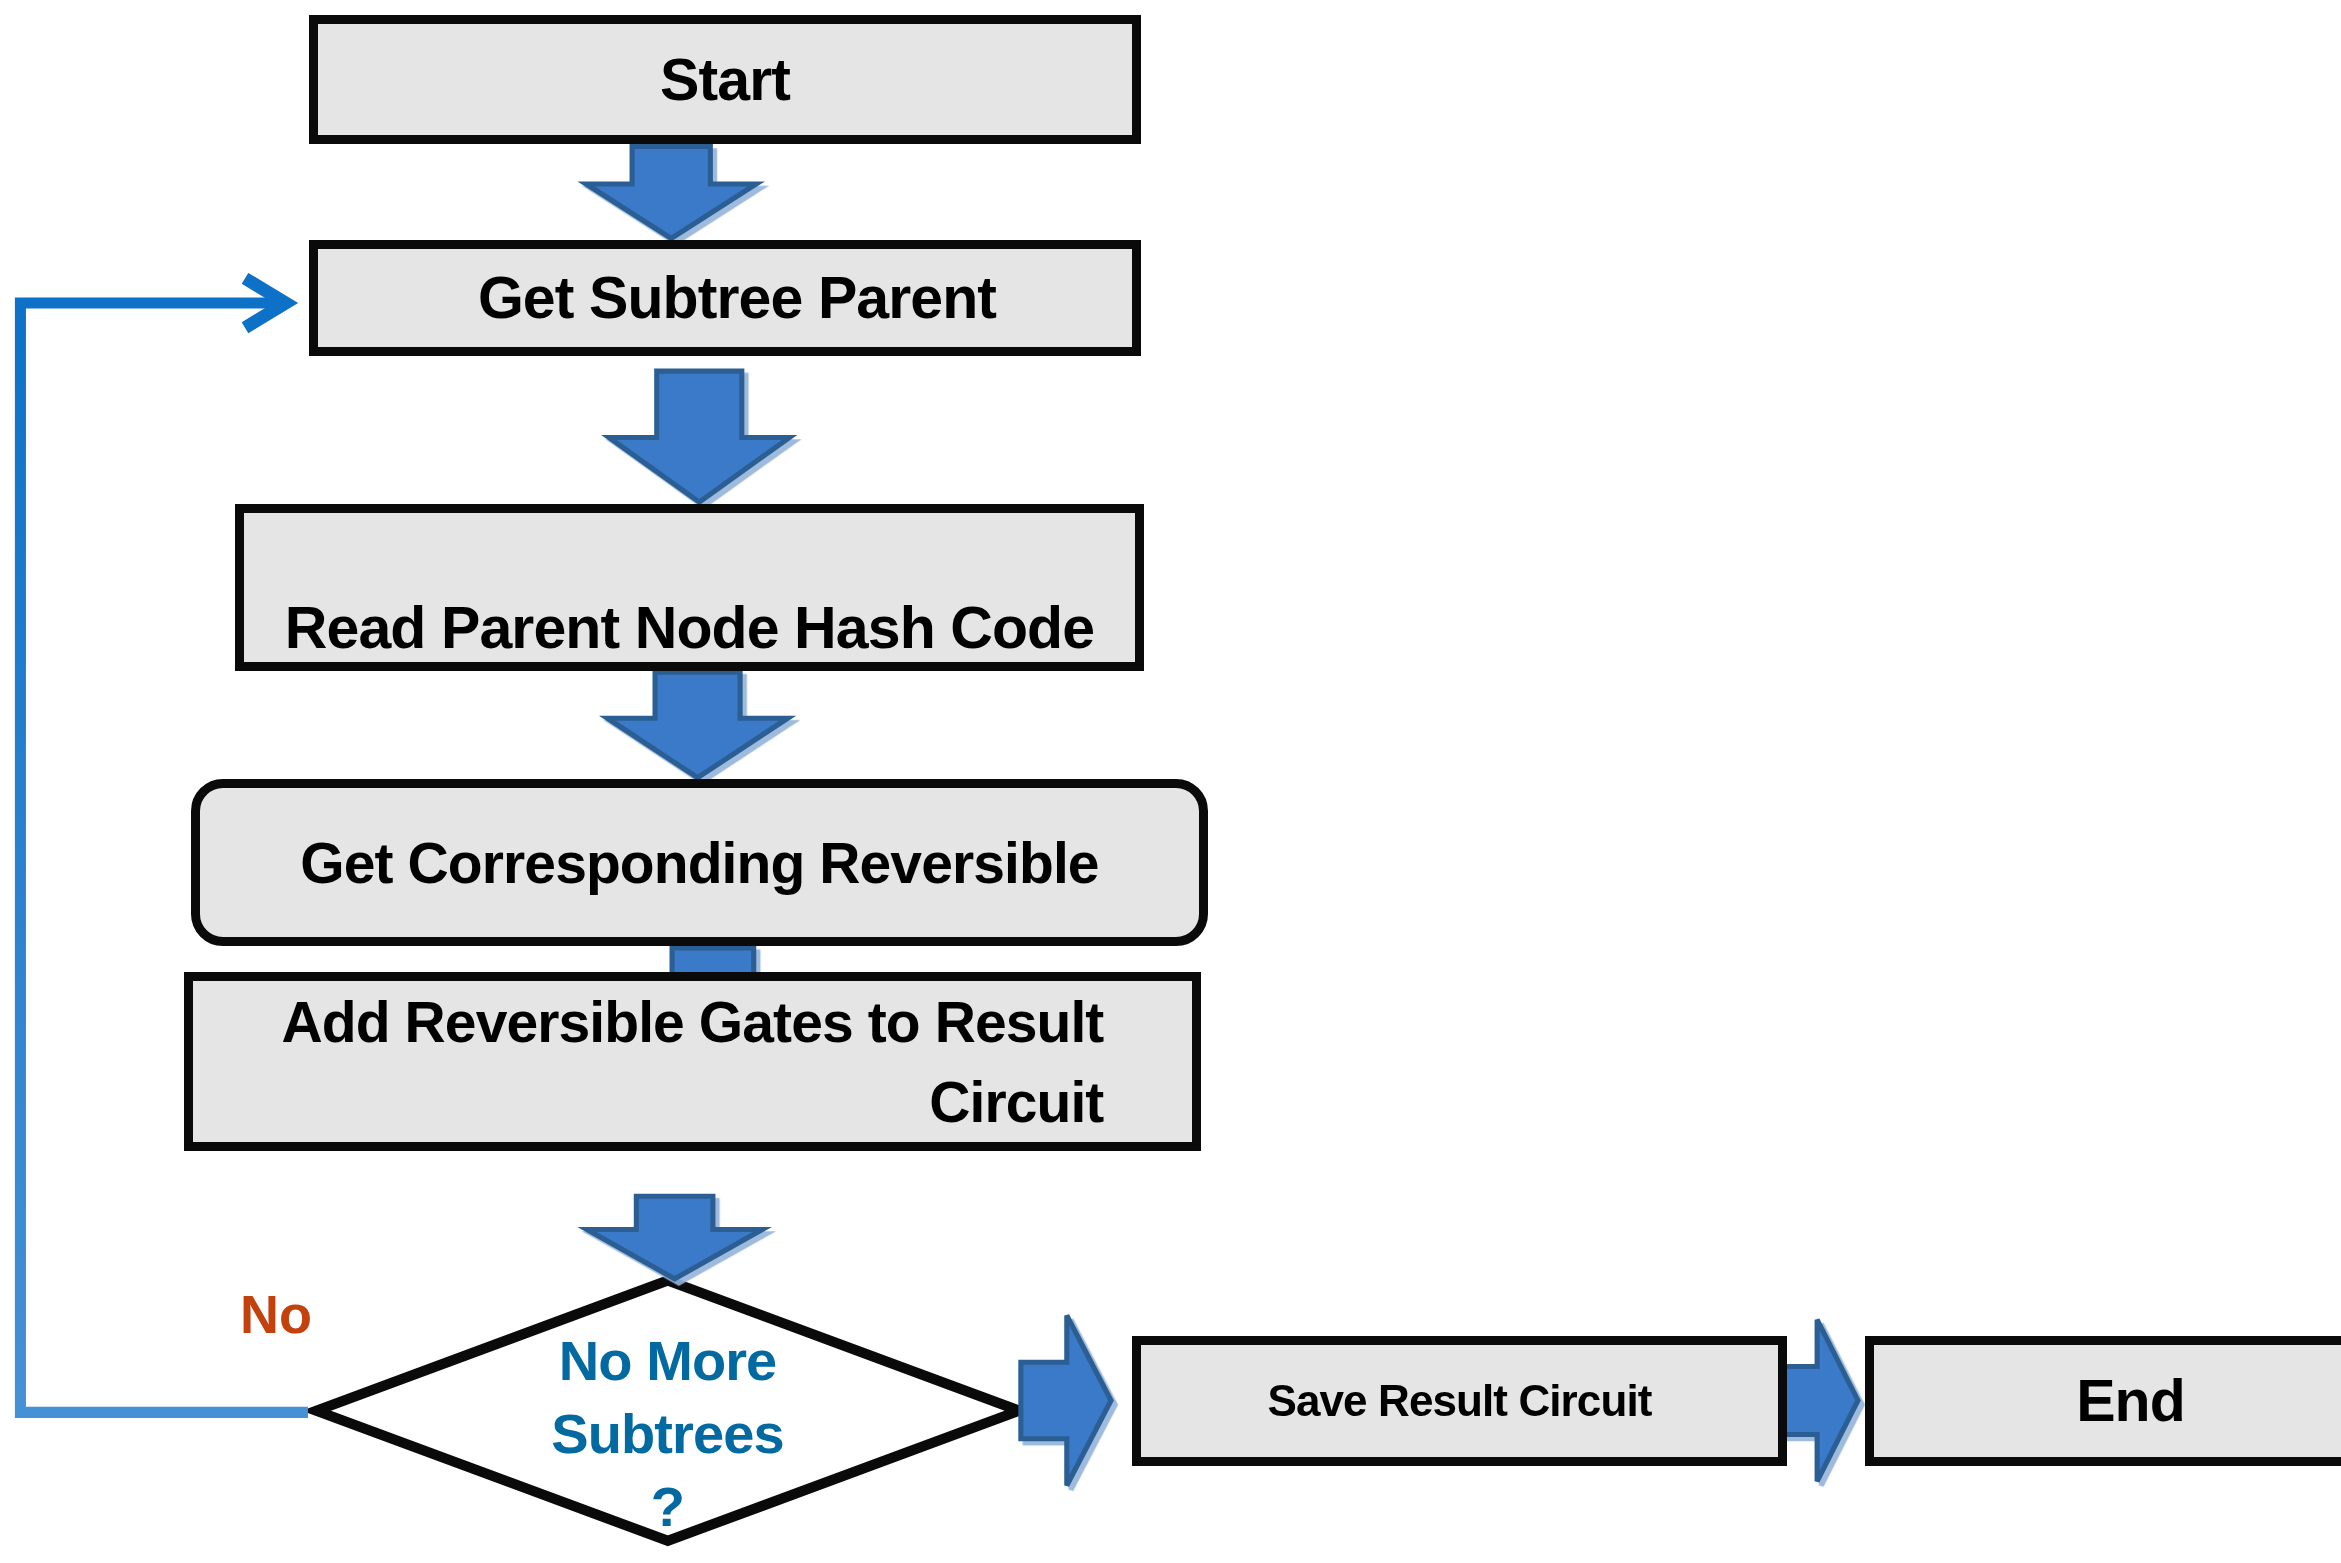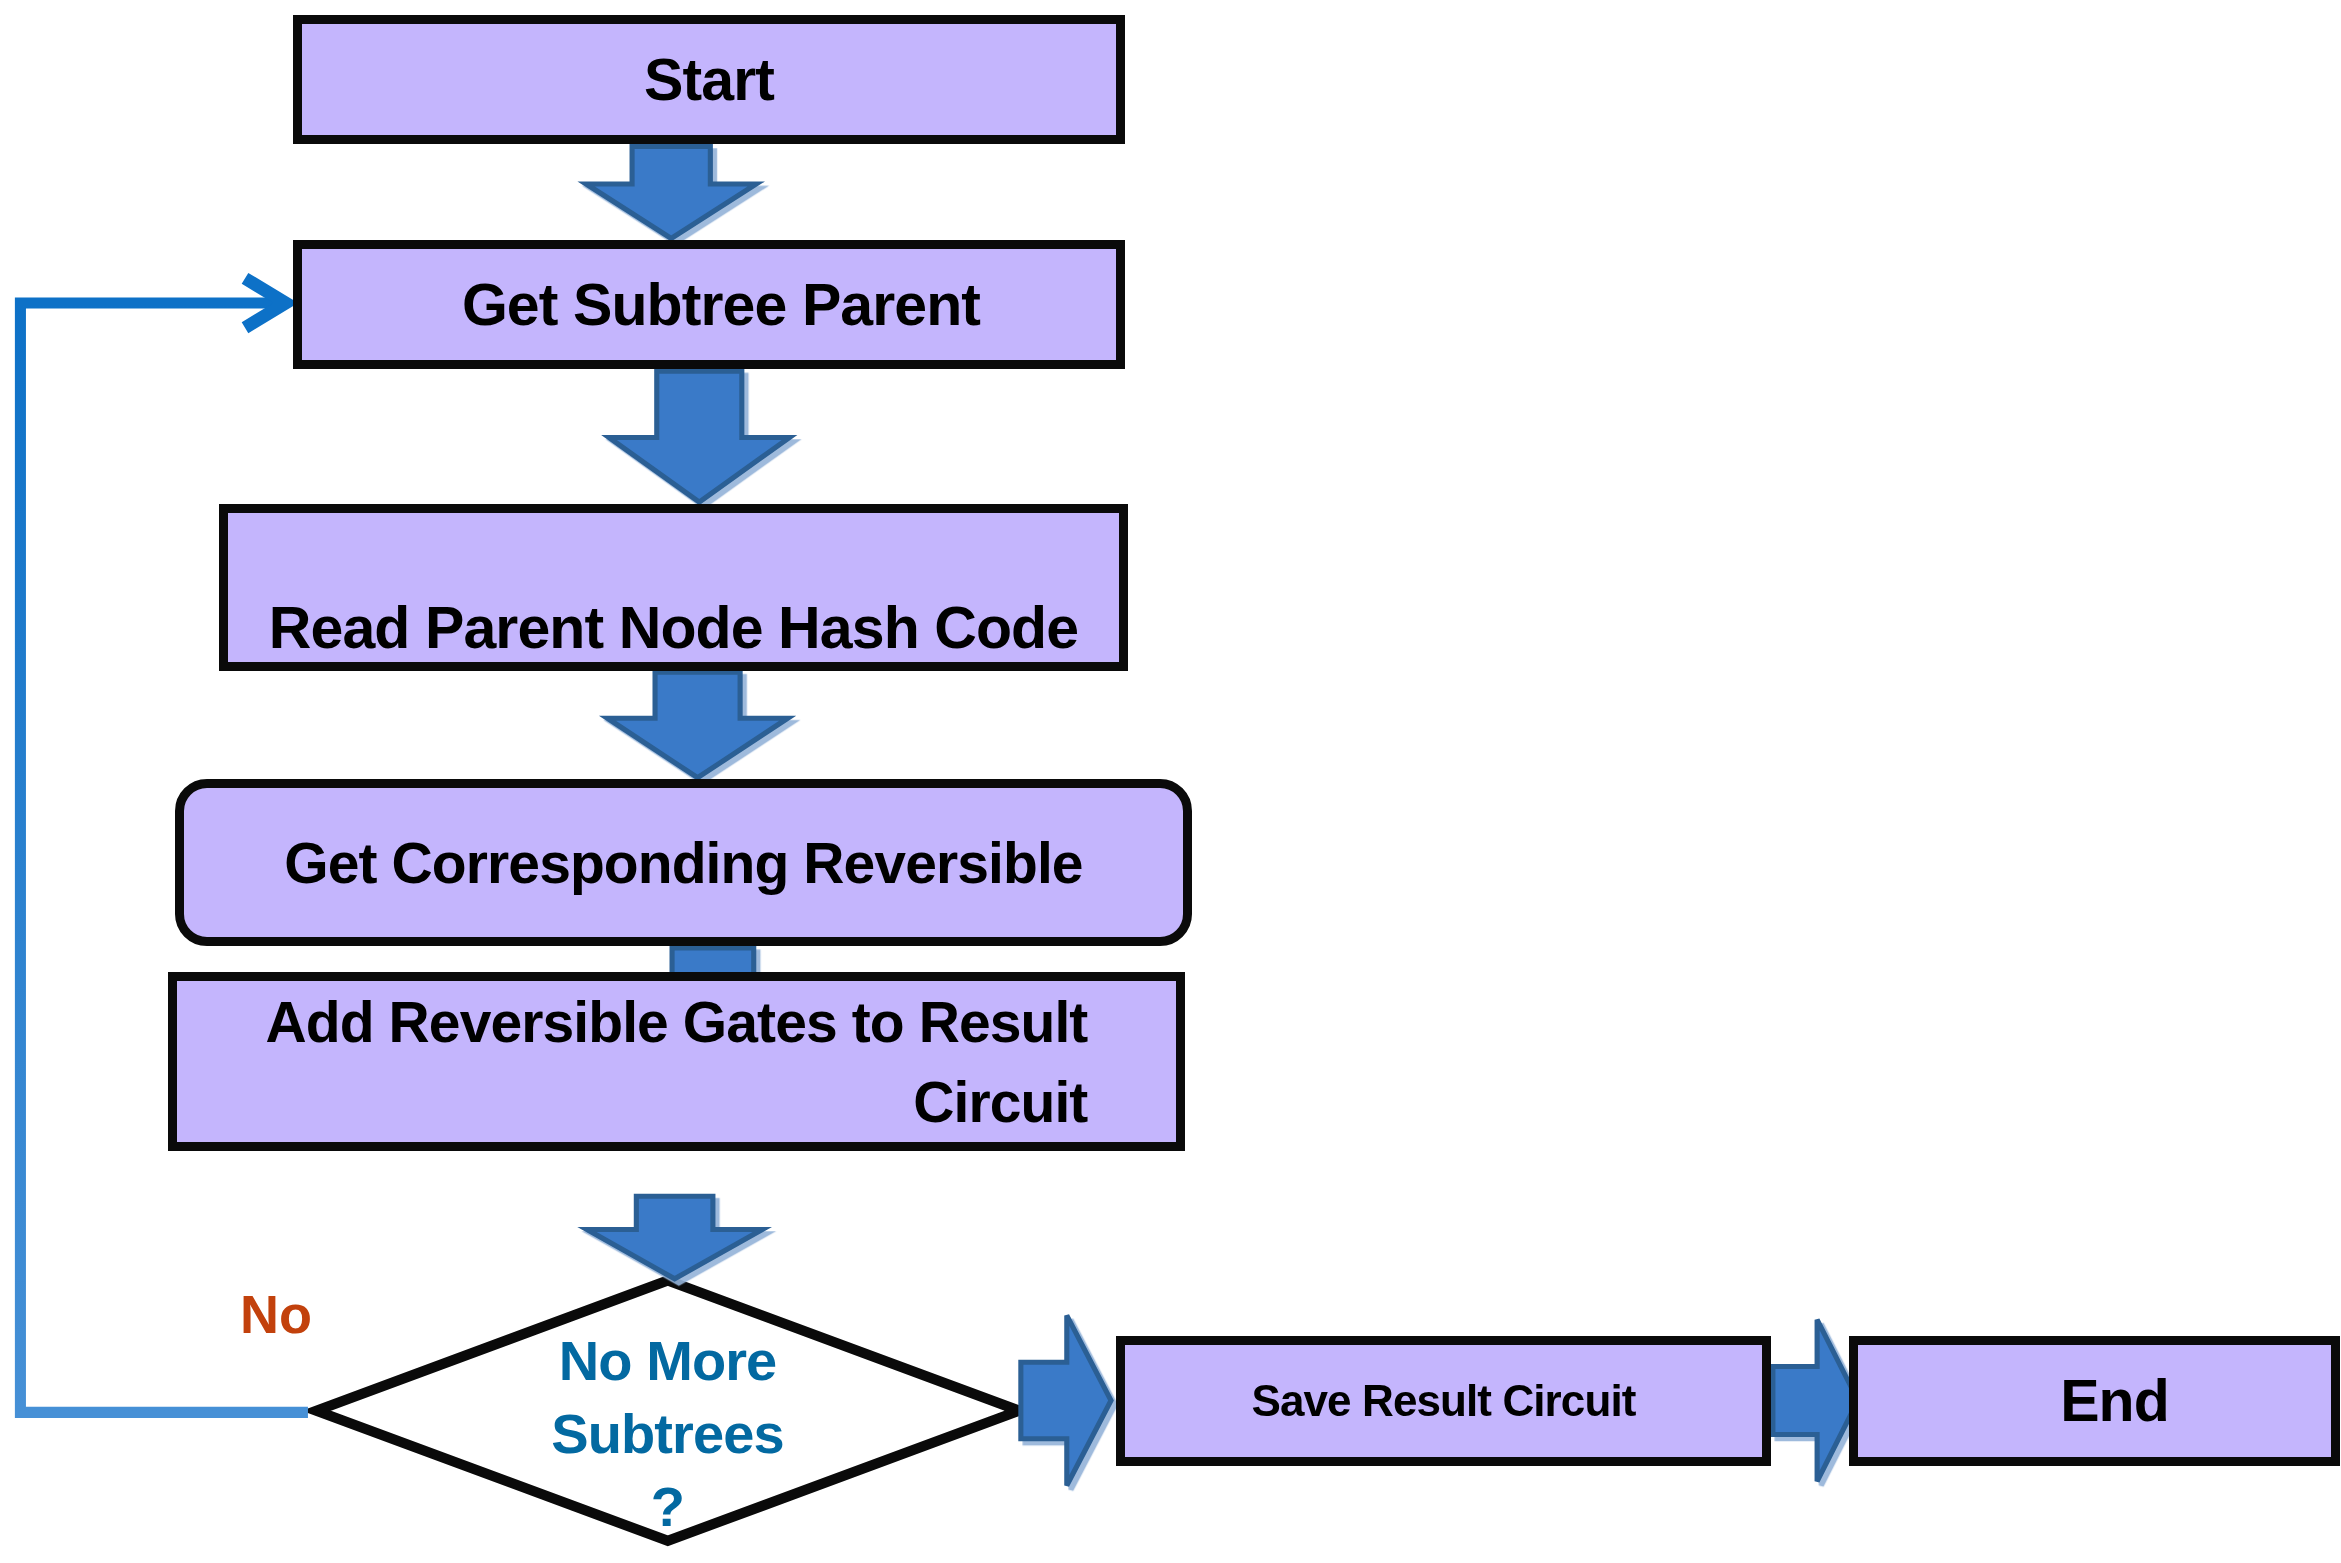--- a/index.html
+++ b/index.html
@@ -26,39 +26,40 @@
   .block-arrow {
     fill: #3a7ac8;
     stroke: #2b5f94;
     stroke-width: 6;
     stroke-linejoin: miter;
     filter: drop-shadow(5px 5px 0px rgba(148, 178, 216, 0.9));
   }
   .node {
     position: absolute;
     box-sizing: border-box;
-    background: #c4b5fd;
+    background: #e5e5e5;
     border: 9.4px solid #0a0a0a;
     display: flex;
     align-items: center;
     justify-content: center;
     text-align: center;
     z-index: 2;
     color: #000000;
     font-weight: 700;
     letter-spacing: -0.9px;
+    margin-left: 16px;
   }
   .node .label { display: block; }
   .single { font-size: 59px; white-space: nowrap; }
   .single-sm { font-size: 44px; white-space: nowrap; }
   .twoline { font-size: 57px; line-height: 80px; }
   .twoline .line { display: block; white-space: nowrap; }
 
   #node-start { left: 293px; top: 15.3px; width: 832px; height: 129px; }
-  #node-get-subtree-parent { left: 293px; top: 240px; width: 832px; height: 129px; padding-left: 24px; }
+  #node-get-subtree-parent { left: 293px; top: 240px; width: 832px; height: 116px; padding-left: 24px; }
   #node-read-hash { left: 219px; top: 504px; width: 909px; height: 167px; align-items: flex-end; }
   #node-get-gates { left: 175px; top: 779px; width: 1017px; height: 167px; border-radius: 32px; }
   #node-add-gates { left: 168px; top: 972px; width: 1017px; height: 179px; text-align: right; }
   #node-save { left: 1116px; top: 1336px; width: 655px; height: 130px; }
   #node-end { left: 1849px; top: 1336px; width: 491px; height: 130px; padding-left: 40px; }
 
   .decision-label {
     position: absolute;
     left: 455px;
     top: 1324px;

